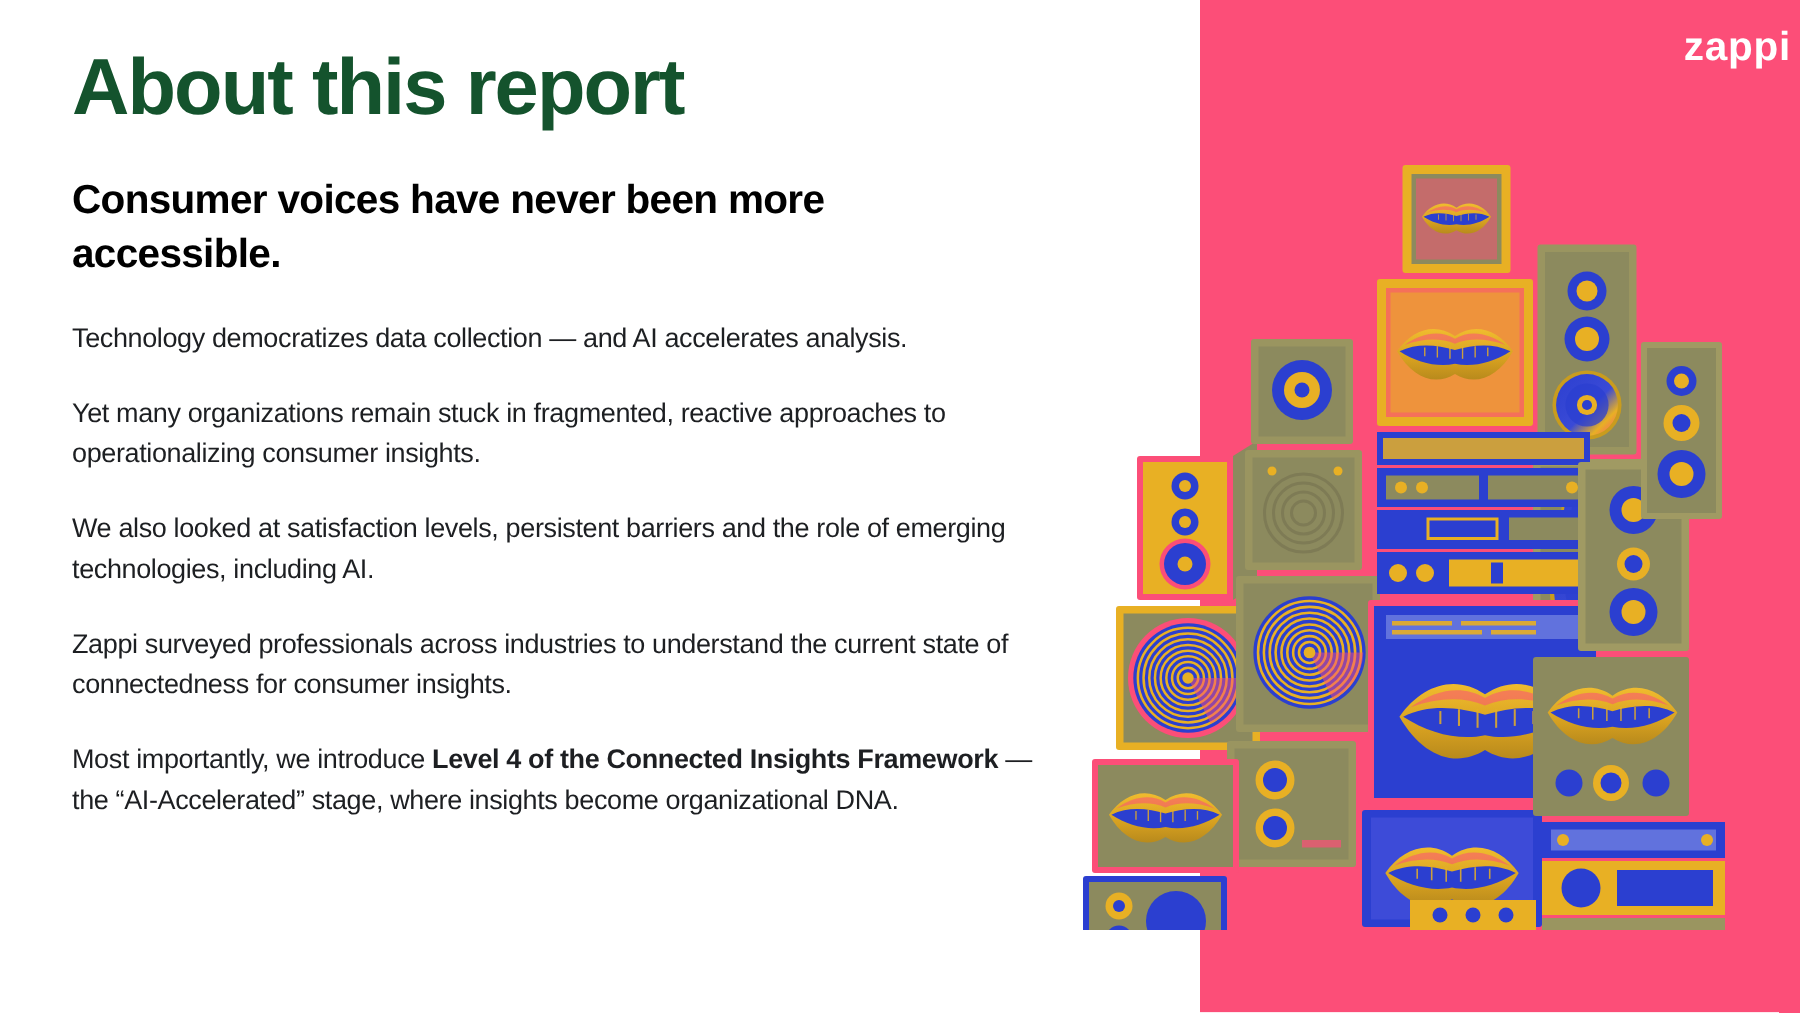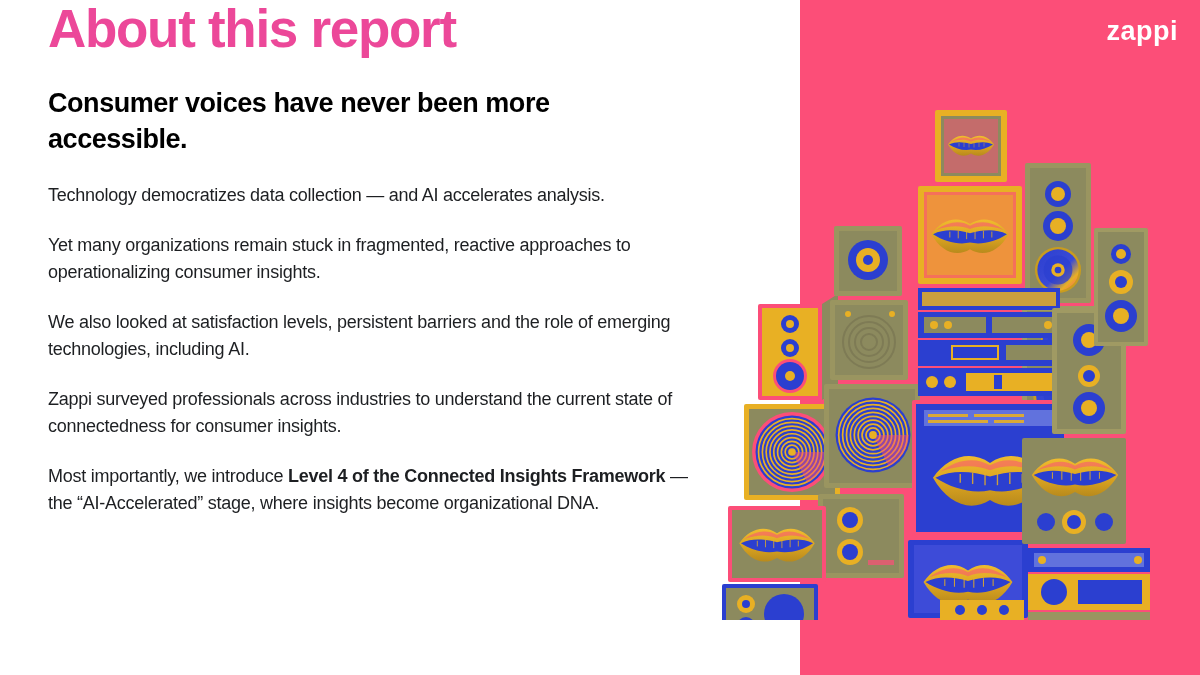--- a/index.html
+++ b/index.html
@@ -28,45 +28,46 @@
     left: 800px;
     top: 0;
     width: 400px;
     height: 675px;
     background: #fc4e78;
   }
 
   
   .logo {
     position: absolute;
-    right: 22px;
+    right: 6px;
     top: 18px;
     z-index: 40;
     color: #ffffff;
     font-size: 27px;
     font-weight: 700;
     letter-spacing: 0.5px;
     line-height: 1;
     font-family: "Liberation Sans", sans-serif;
   }
 
   
   .text-col {
     position: absolute;
     left: 48px;
     top: 0;
     width: 700px;
     z-index: 20;
   }
   .page-title {
     margin: 0;
+    padding-top: 30px;
     font-size: 53px;
     font-weight: 700;
     letter-spacing: -1.3px;
-    color: #ec4899;
+    color: #14532d;
     line-height: 1.1;
   }
   .subtitle {
     margin: 0;
     padding-top: 28px;
     font-size: 27px;
     font-weight: 700;
     letter-spacing: -0.45px;
     color: #000000;
     line-height: 1.33;

